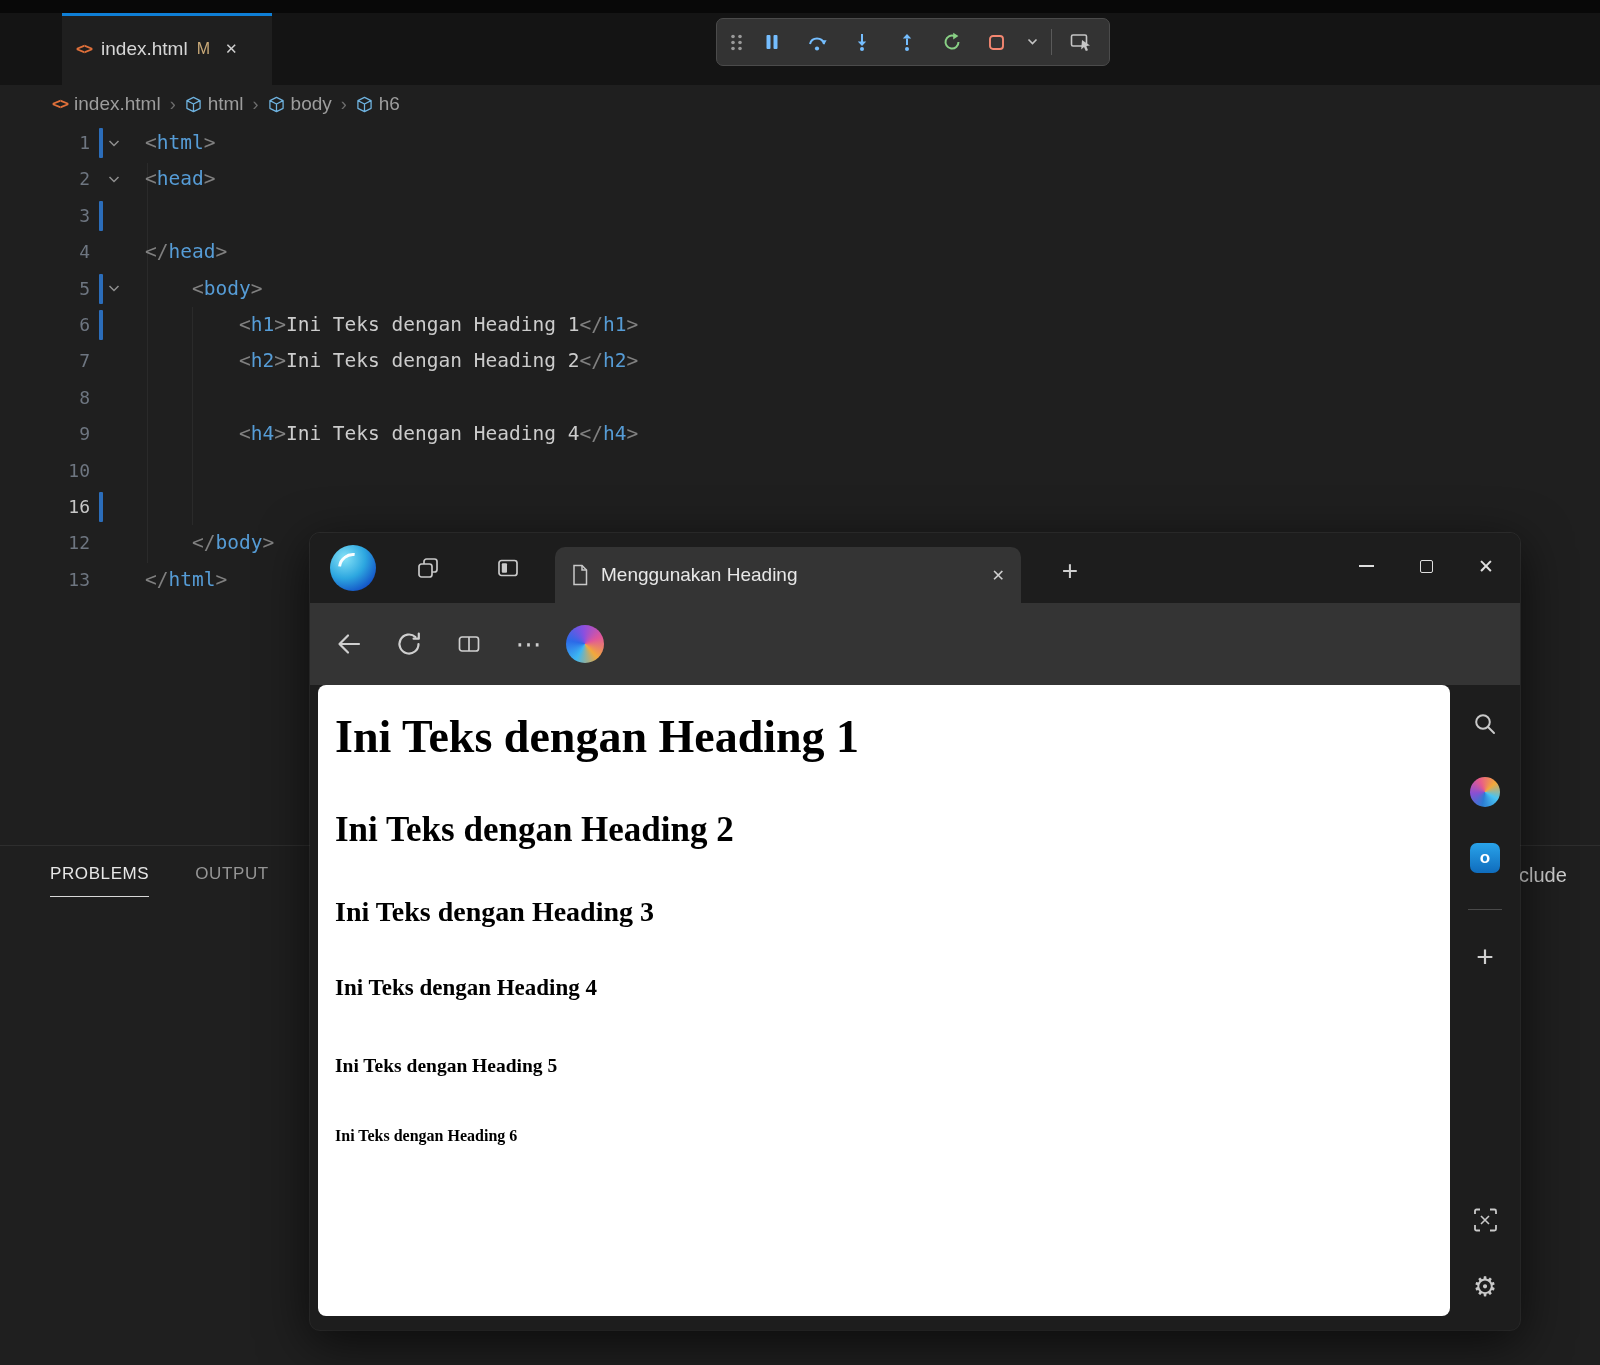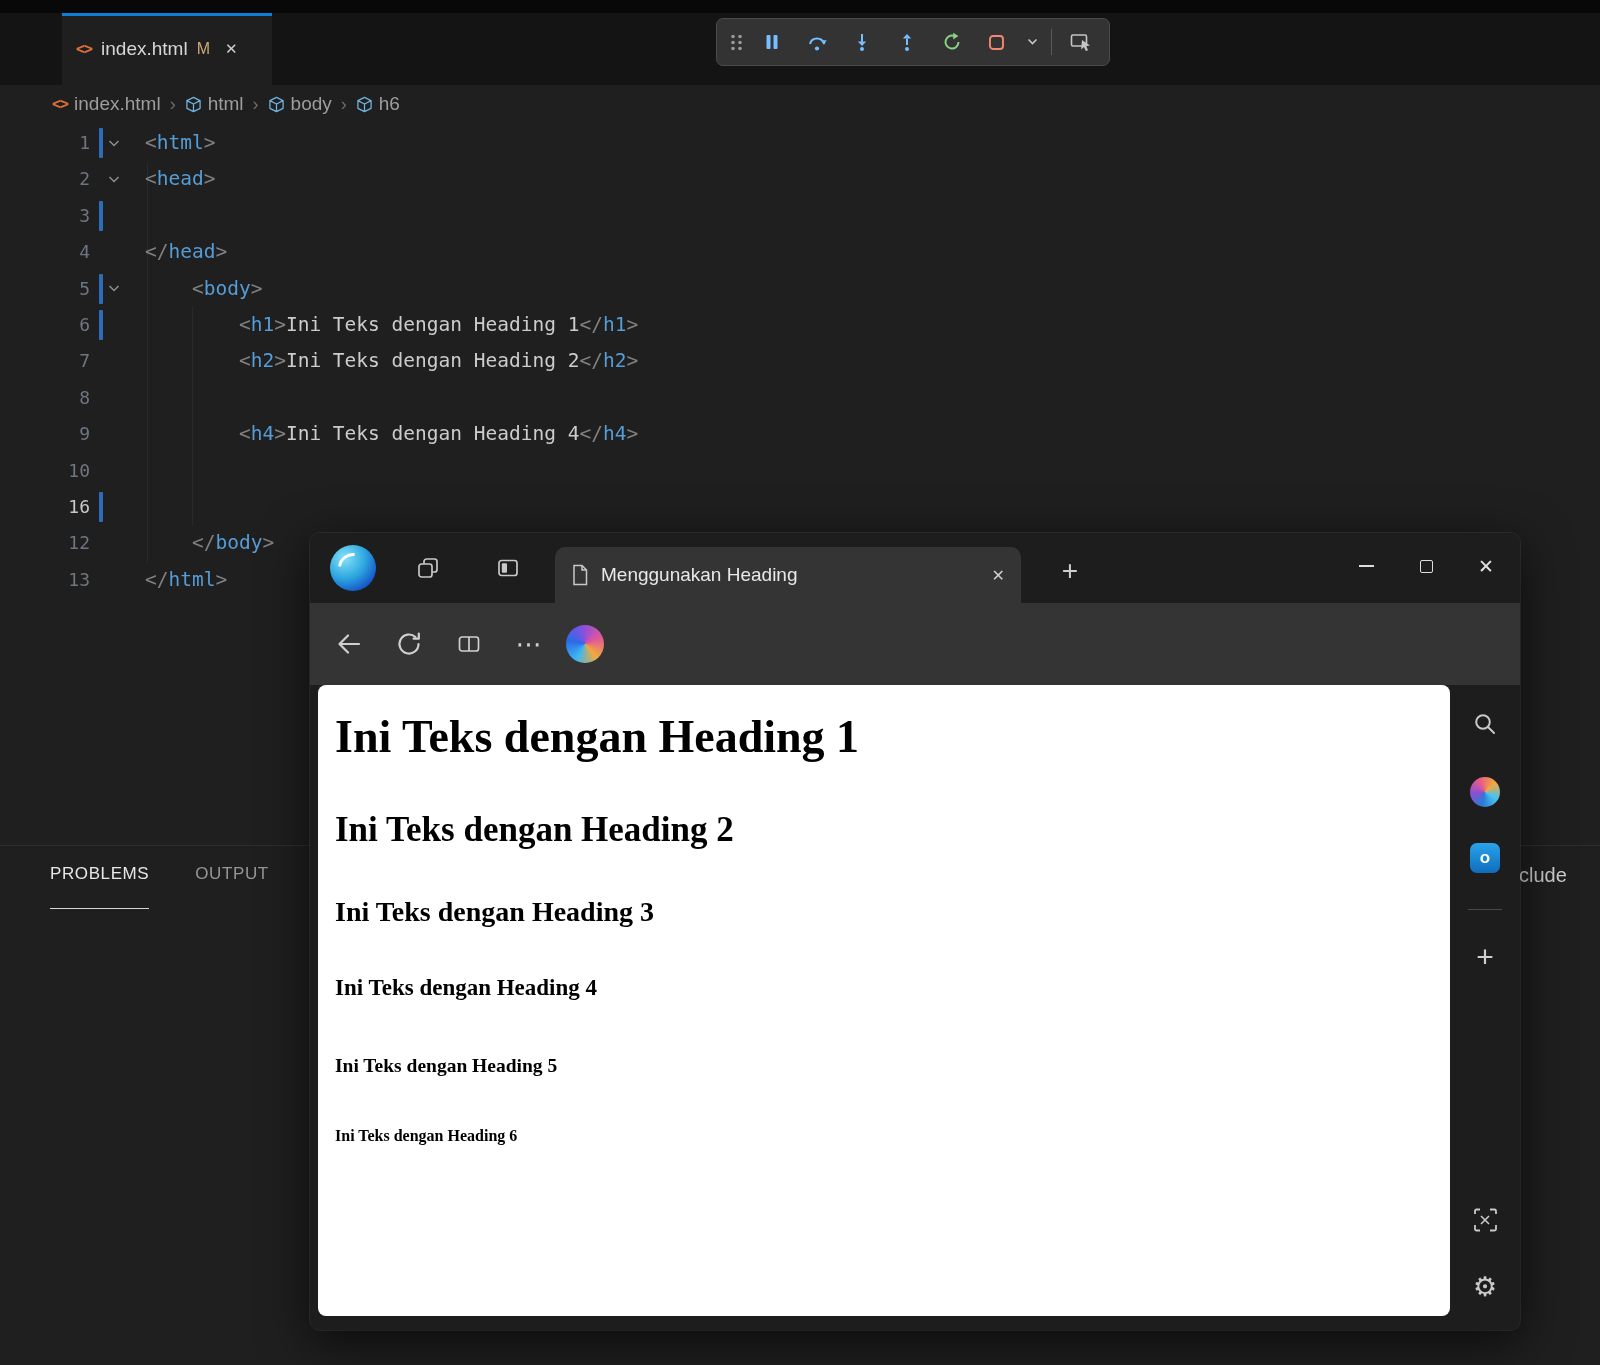--- a/index.html
+++ b/index.html
@@ -34,21 +34,21 @@
   .crow .ln{position:absolute;left:0;top:0;width:90px;text-align:right;line-height:36.4px;color:#6e7681;font-size:18px}
   .crow.current .ln{color:#c8c8c8}
   .git{position:absolute;left:99px;top:3px;height:30px;width:4px;background:#2e7bd6;border-radius:1px;opacity:.85}
   .fold{position:absolute;left:108px;top:0;height:36.4px;display:flex;align-items:center}
   .codeln{position:absolute;left:145px;top:0;line-height:36.4px;white-space:pre}
   .seg-p{color:#808080}.seg-t{color:#569cd6}.seg-x{color:#cccccc}
 
   
   .pdivider{position:absolute;left:0;top:845px;width:1600px;height:1px;background:#2e2e2e}
   .ptabs{position:absolute;left:50px;top:864px;display:flex;gap:46px;font-size:17px;letter-spacing:.6px}
-  .ptab{padding-bottom:24px;color:#969696}
+  .ptab{padding-bottom:12px;color:#969696}
   .ptab.active{color:#e7e7e7;border-bottom:1px solid #d7d7d7}
   .fragment{position:absolute;left:1519px;top:864px;font-size:20px;color:#cfcfcf;z-index:5;white-space:nowrap}
 
   
   .bwin{position:absolute;left:310px;top:533px;width:1210px;height:797px;background:#1d1d1d;border-radius:10px;overflow:hidden;z-index:50;box-shadow:0 12px 50px rgba(0,0,0,.65);outline:1px solid rgba(255,255,255,.07);display:flex;flex-direction:column}
   .bts{height:70px;position:relative;background:#1d1d1d;flex:none}
   .blogo{position:absolute;left:20px;top:12px;width:46px;height:46px;border-radius:50%;background:radial-gradient(circle at 32% 28%,#86e2f7,#2da7e0 45%,#1456c8 78%,#0b3a9a)}
   .blogo::after{content:"";position:absolute;left:8px;top:8px;width:24px;height:24px;border:3px solid transparent;border-top-color:rgba(255,255,255,.95);border-radius:50%;transform:rotate(-38deg)}
   .ticon{position:absolute;top:17px;width:36px;height:36px;display:flex;align-items:center;justify-content:center}
   .ti1{left:100px}.ti2{left:180px}

